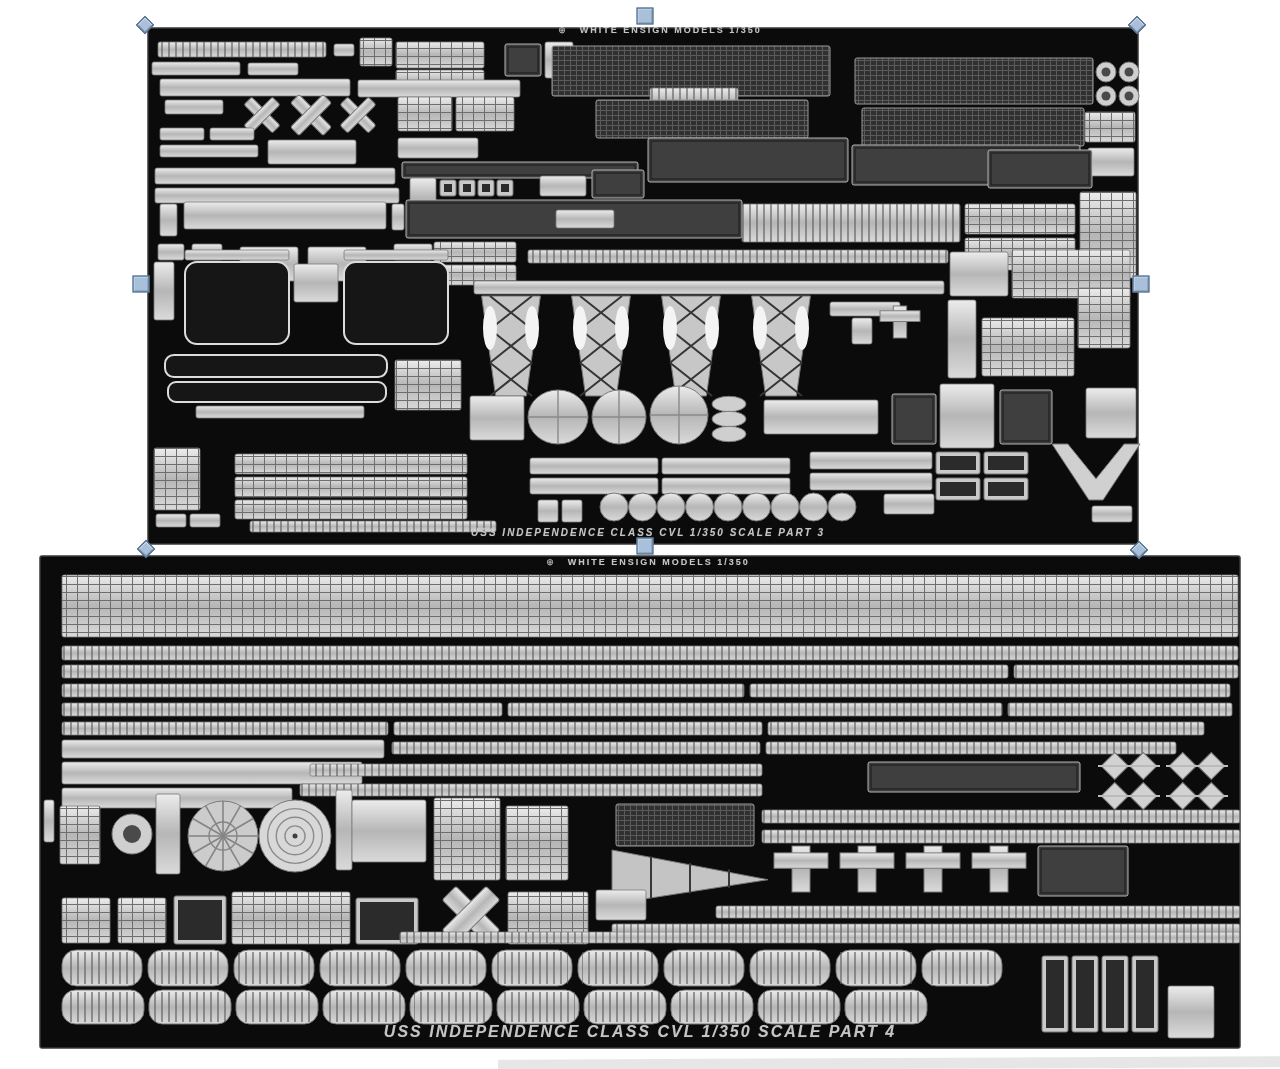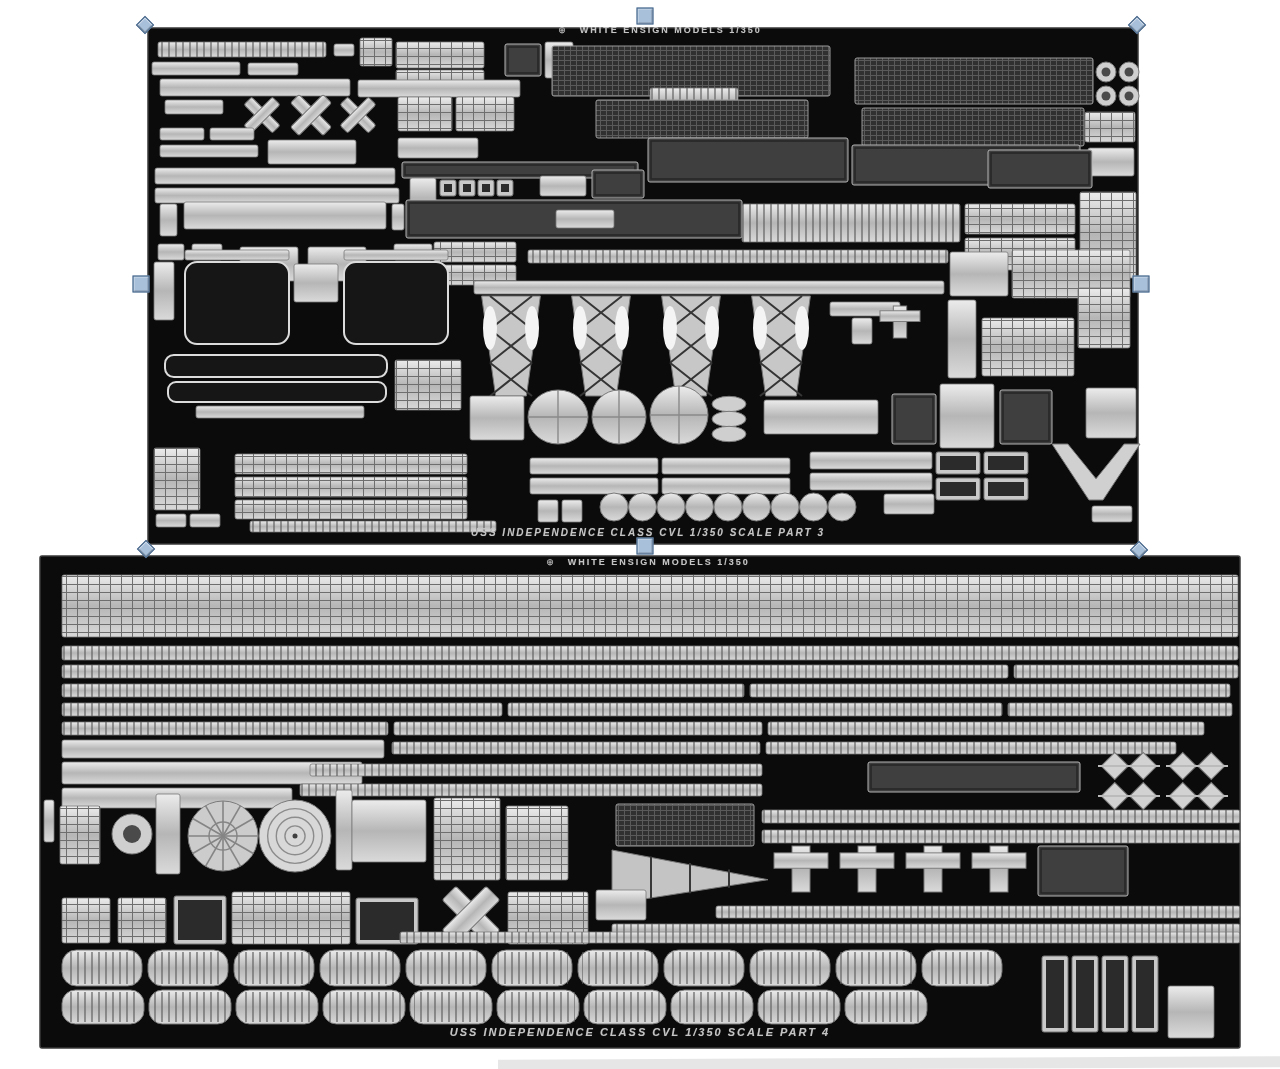--- a/index.html
+++ b/index.html
@@ -829,21 +829,21 @@
   </svg>
 
   <div class="sheet-label" style="left: 660px; top: 30px; font-size: 9px;">
     <span class="logo">⊕</span><span>WHITE ENSIGN MODELS    1/350</span>
   </div>
   <div class="sheet-label italic" style="left: 648px; top: 532px; font-size: 10px;">USS INDEPENDENCE CLASS CVL   1/350 SCALE    PART 3</div>
 
   <div class="sheet-label" style="left: 648px; top: 562px; font-size: 9px;">
     <span class="logo">⊕</span><span>WHITE ENSIGN MODELS    1/350</span>
   </div>
-  <div class="sheet-label italic" style="left: 640px; top: 1032px; font-size: 11px;">USS INDEPENDENCE CLASS CVL   1/350 SCALE    PART 4</div>
+  <div class="sheet-label italic" style="left: 640px; top: 1032px; font-size: 16px;">USS INDEPENDENCE CLASS CVL   1/350 SCALE    PART 4</div>
 
   <div id="handles">
       <div class="handle diamond" style="left: 145px; top: 25px; background: rgb(169, 192, 218); border: 1.5px solid rgb(63, 94, 130);"></div>
       <div class="handle square" style="left: 645px; top: 16px; background: rgb(169, 192, 218); border: 1.5px solid rgb(63, 94, 130);"></div>
       <div class="handle diamond" style="left: 1137px; top: 25px; background: rgb(169, 192, 218); border: 1.5px solid rgb(63, 94, 130);"></div>
       <div class="handle square" style="left: 141px; top: 284px; background: rgb(169, 192, 218); border: 1.5px solid rgb(63, 94, 130);"></div>
       <div class="handle square" style="left: 1141px; top: 284px; background: rgb(169, 192, 218); border: 1.5px solid rgb(63, 94, 130);"></div>
       <div class="handle diamond" style="left: 146px; top: 549px; background: rgb(169, 192, 218); border: 1.5px solid rgb(63, 94, 130);"></div>
       <div class="handle square" style="left: 645px; top: 546px; background: rgb(169, 192, 218); border: 1.5px solid rgb(63, 94, 130);"></div>
       <div class="handle diamond" style="left: 1139px; top: 550px; background: rgb(169, 192, 218); border: 1.5px solid rgb(63, 94, 130);"></div>

